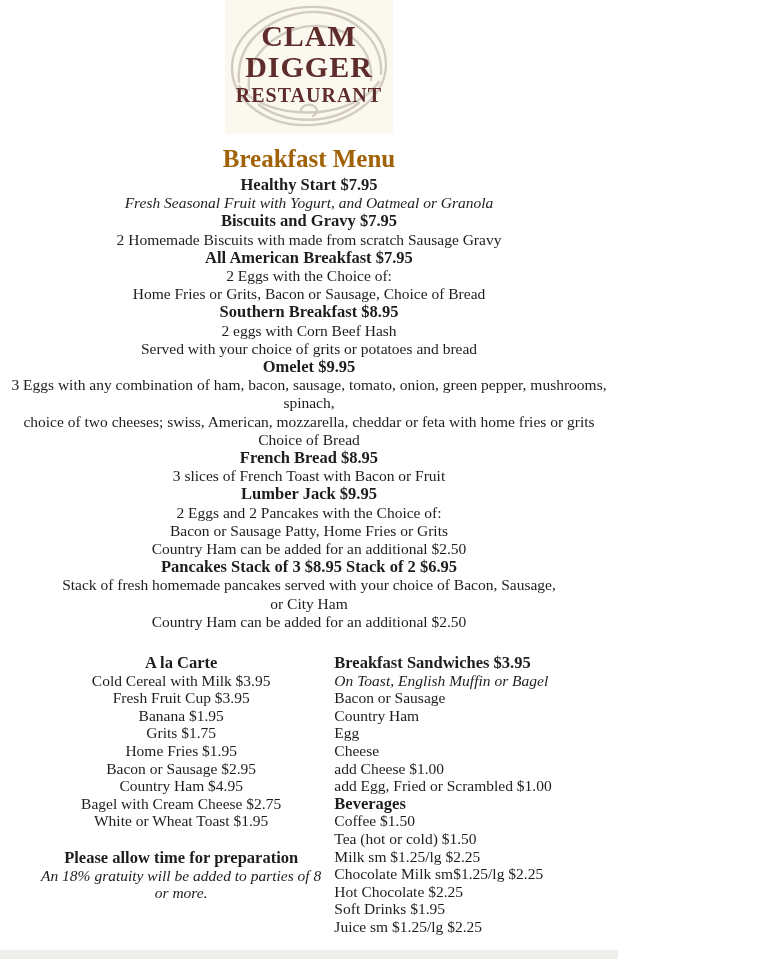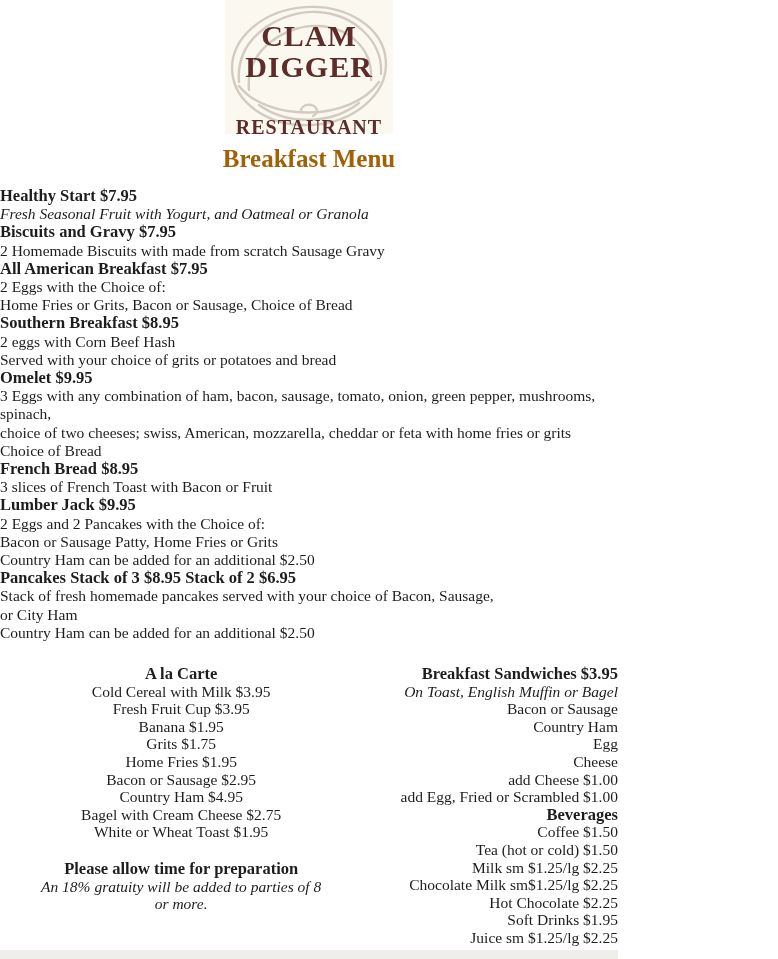--- a/index.html
+++ b/index.html
@@ -16,52 +16,52 @@
   
   .logo-block {
     position:relative;
     width:168px; height:134px;
     margin:0 auto;
     background:#fbf8ef;
   }
   .logo-svg { position:absolute; left:50%; top:2px; transform:translateX(-50%); }
   .logo-text { position:relative; text-align:center; padding-top:20px; color:#5e2c2a; font-weight:bold; }
   .logo-line12 { font-size:30px; line-height:31px; letter-spacing:1px; }
-  .logo-line3  { font-size:20px; line-height:27px; letter-spacing:1px;margin-top:32px; }
+  .logo-line3  { font-size:20px; line-height:27px; letter-spacing:1px; }
 
   
   .page-title {
     text-align:center;
     font-weight:bold;
     font-size:25px;
     line-height:30px;
     margin-top:10px;
     color:#a16207;
   }
 
   
   .main-menu {
-    margin-top:13px;
-    text-align:left;
+    margin-top:2px;
+    text-align:center;
     font-size:15.5px;
     line-height:18.2px;
   }
   .item-title { font-weight:bold; font-size:16.5px; }
   .item-desc  { }
   .italic     { font-style:italic; }
 
   
   .columns { display:flex; margin-top:23px; }
   .col-left  {
     width:348px; margin-left:36px;
     text-align:center; font-size:15.5px; line-height:17.6px;
   }
   .col-right {
     width:340px; margin-left:8px;
-    text-align:right; font-size:15.5px; line-height:17.6px;
+    text-align:left; font-size:15.5px; line-height:17.6px;
   }
   .col-heading { font-weight:bold; font-size:16.5px; }
   .col-sub-italic { font-style:italic; }
 
   .note { margin-top:19px; }
   .note-title { font-weight:bold; font-size:16.5px; }
   .note-text  { font-style:italic; max-width:312px; margin:0 auto; }
 
   .bottom-strip {
     position:absolute; left:0; right:0; bottom:0;

